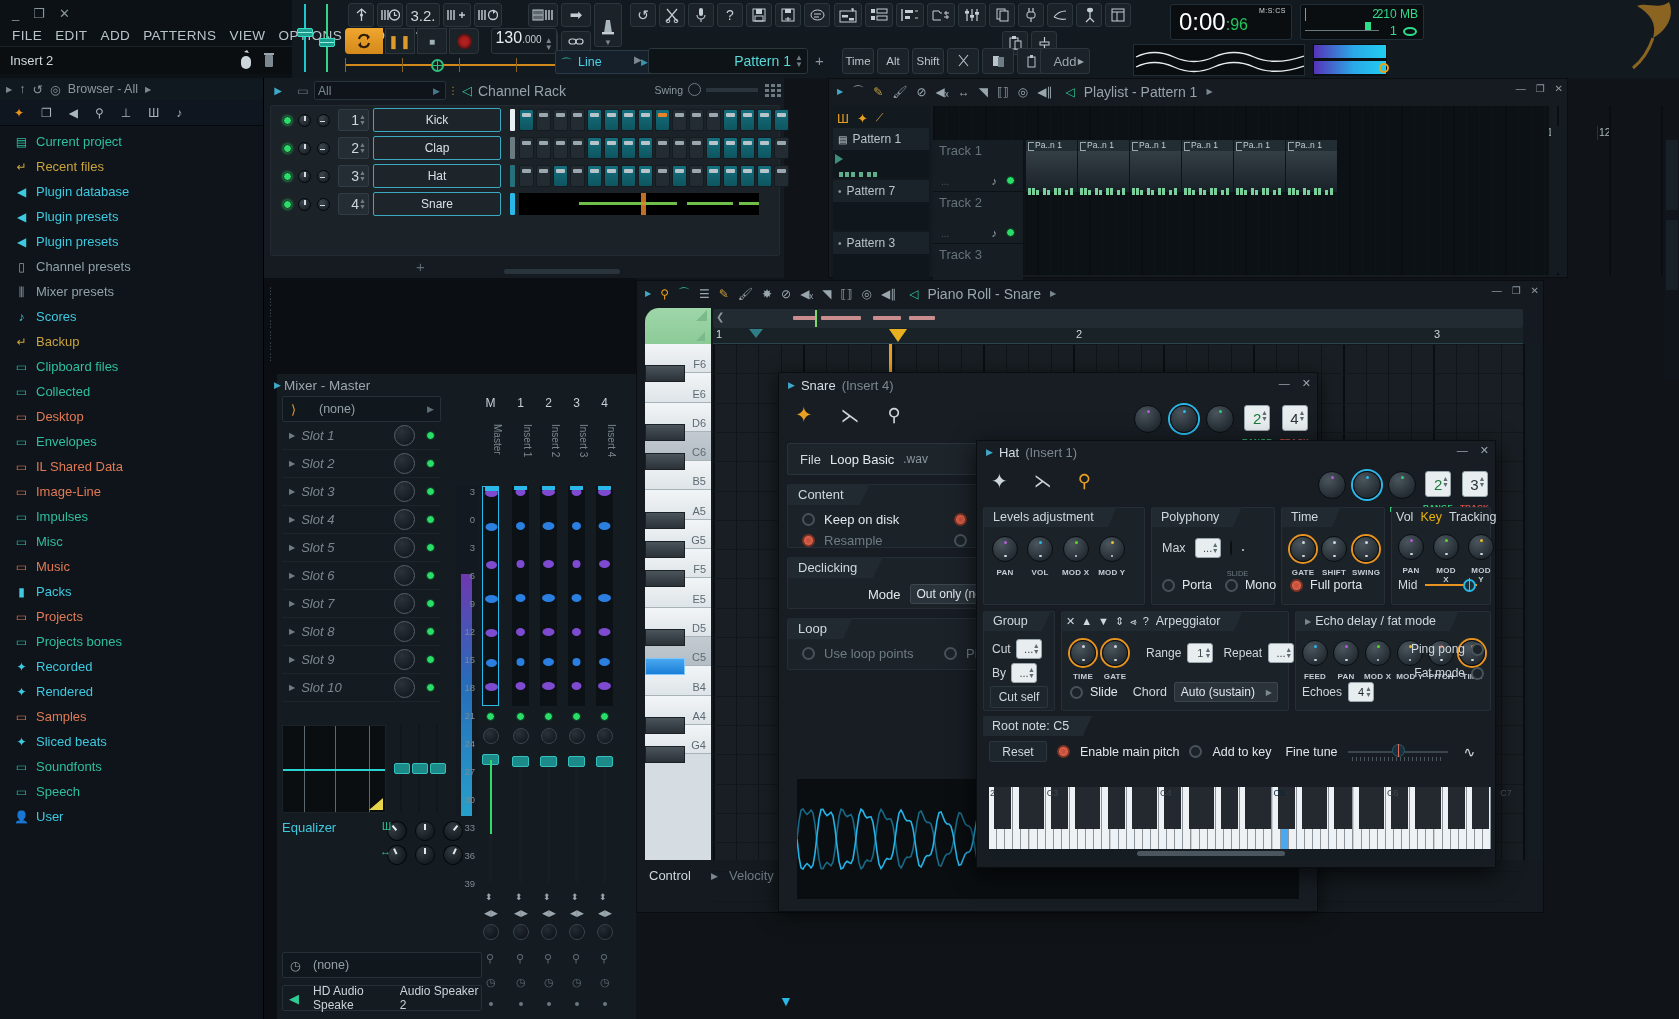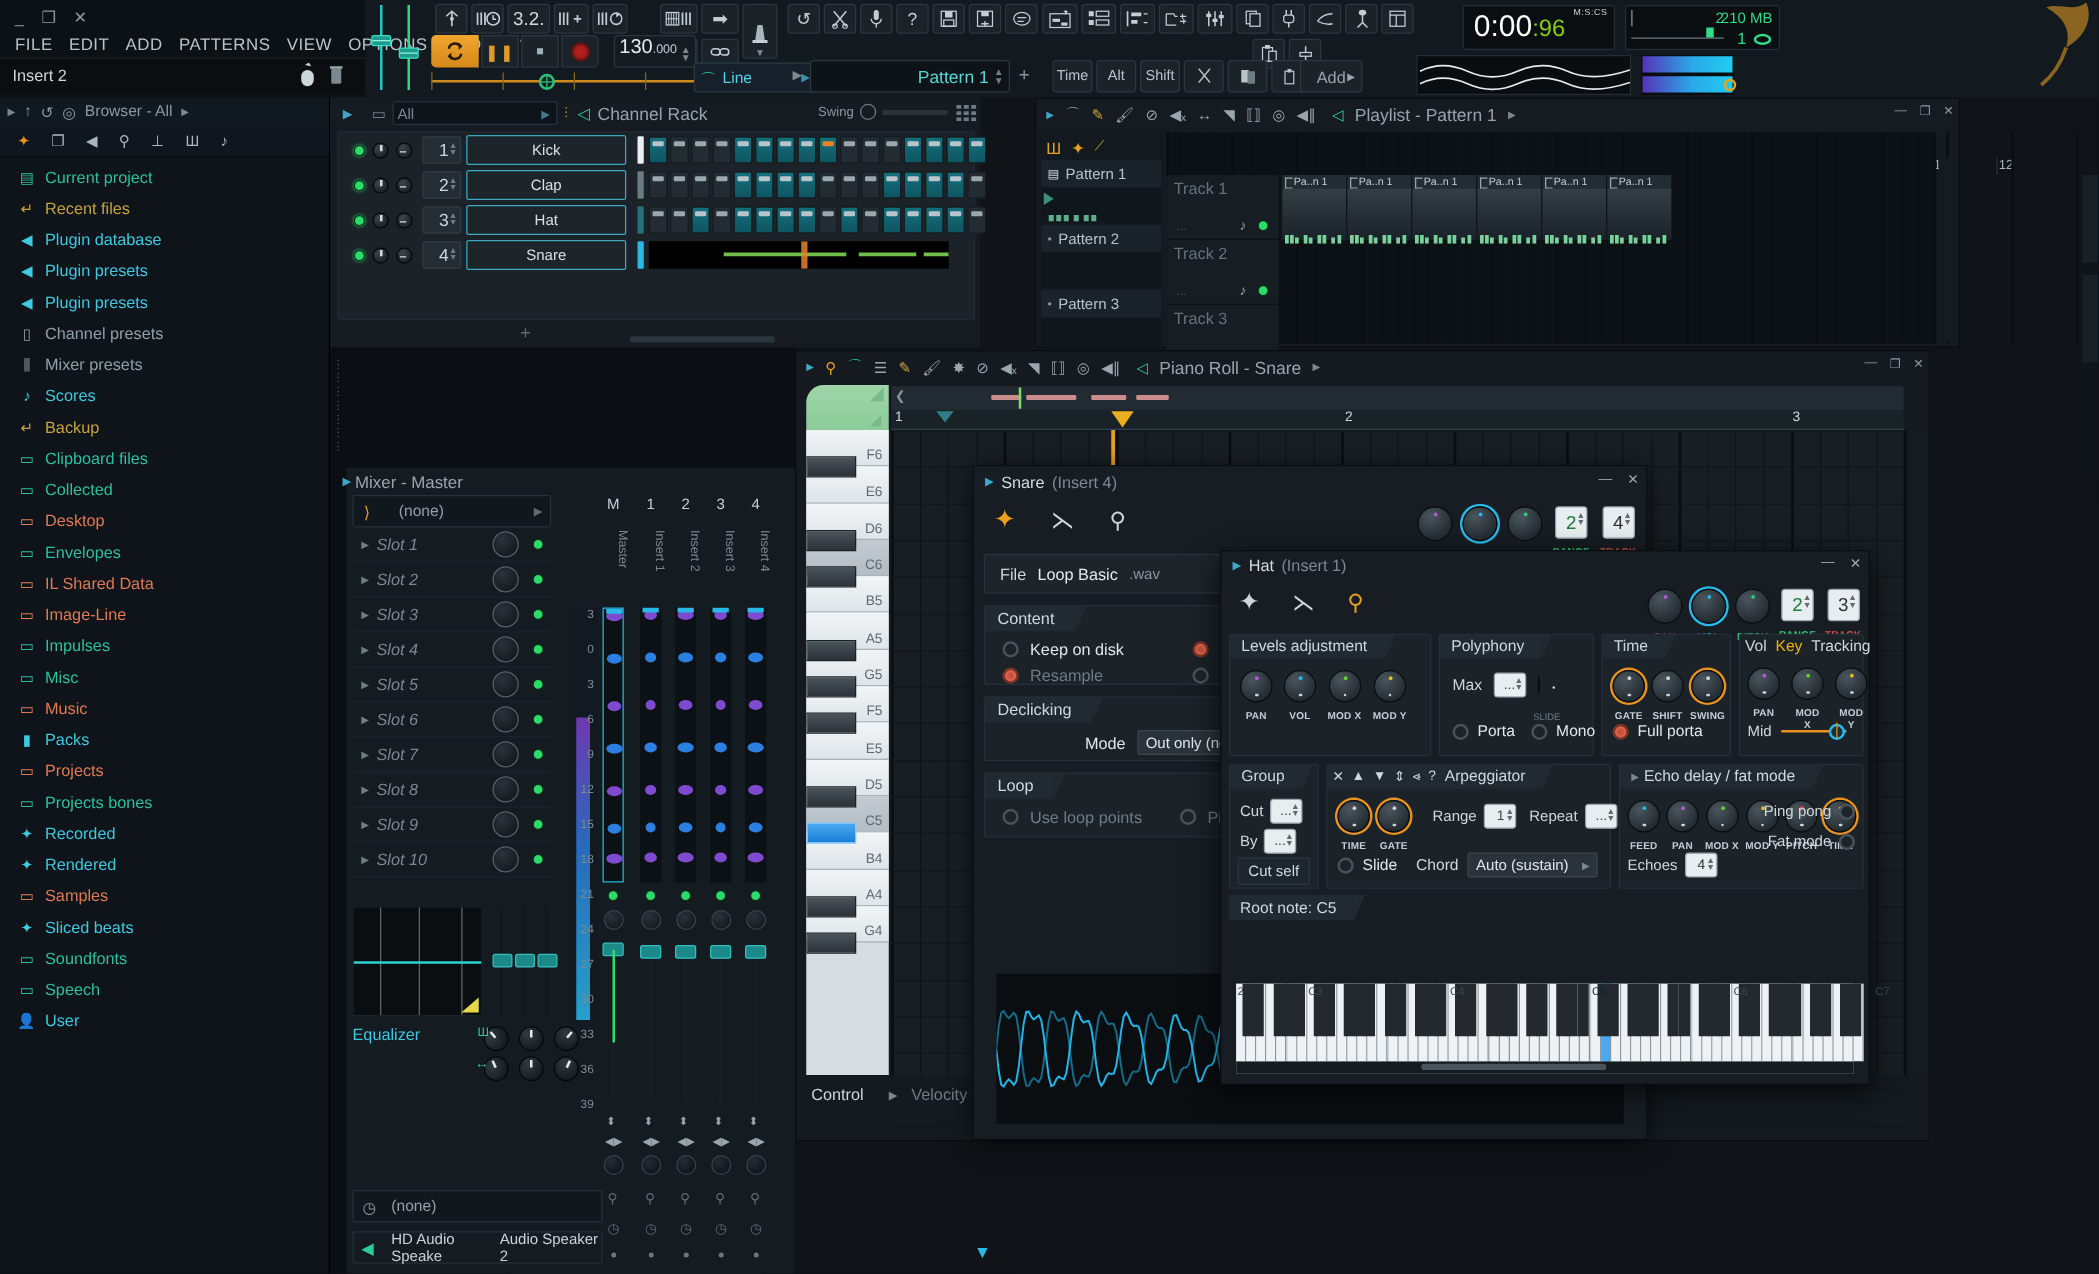--- a/index.html
+++ b/index.html
@@ -76,21 +76,21 @@
   .modkeys .mk { width:32px;height:26px;background:#1b2329;border:1px solid #2b363d;border-radius:3px;
      display:flex;align-items:center;justify-content:center;color:#b9c4ca;font-size:11.5px;}
   .addbtn { position:absolute; left:1040px; top:48px; width:50px; height:26px; background:#1b2329;
      border:1px solid #2b363d;border-radius:3px;display:flex;align-items:center;justify-content:center;
      color:#9aa6ad;font-size:13px;}
   .addbtn .a{position:absolute;right:5px;font-size:8px;}
 
   .clock { position:absolute; left:1170px; top:4px; width:122px; height:36px; background:#0a0e11;
      border:1px solid #23303a; border-radius:3px; }
   .clock .t { position:absolute; left:8px; top:3px; font-size:24px; color:#ffffff; letter-spacing:0px;}
-  .clock .cs { color:#84cc16; font-size:19px;}
+  .clock .cs { color:#22c55e; font-size:16px;}
   .clock .unit { position:absolute; right:5px; top:2px; font-size:7px; color:#cfd8dd; letter-spacing:.5px;}
   .memp { position:absolute; left:1300px; top:4px; width:124px; height:36px; background:#0a0e11;
      border:1px solid #23303a; border-radius:3px;}
   .memp .cnt { position:absolute; right:44px; top:2px; color:#2fdc8a; font-size:12px;}
   .memp .mb { position:absolute; right:5px; top:2px; color:#2fdc8a; font-size:12px;}
   .memp .one { position:absolute; right:26px; bottom:1px; color:#2fdc8a; font-size:13px;}
   .memp .bar { position:absolute; left:4px; bottom:8px; width:74px; height:1px; background:#6a7880;}
   .memp .cur { position:absolute; left:4px; top:3px; width:1px; height:13px; background:#8a979e;}
   .memp .blk { position:absolute; left:64px; top:17px; width:6px;height:8px;background:#2fdc8a;}
   .memp .led { position:absolute; right:6px; bottom:3px; width:14px;height:9px;border:2px solid #2fdc8a;
@@ -1128,21 +1128,21 @@
                 <rect x="6" y="22" width="4" height="5"></rect>
                 <rect x="12" y="22" width="4" height="5"></rect>
                 <rect x="18" y="22" width="4" height="5"></rect>
                 <rect x="26" y="22" width="4" height="5"></rect>
                 <rect x="34" y="22" width="4" height="5"></rect>
                 <rect x="40" y="22" width="4" height="5"></rect>
               </g>
             </svg></div>
           <div class="pat-item">
             <span style="font-size:10px;color:#8b979e">•</span>
-            <span>Pattern 2</span>
+            <span>Pattern 7</span>
           </div>
           <div class="pat-prev"></div>
           <div class="pat-item">
             <span style="font-size:10px;color:#8b979e">•</span>
             <span>Pattern 3</span>
           </div>
           <div class="pat-prev"></div>
         </div>
     </div>
 
@@ -2226,20 +2226,36 @@
           <span class="radio dim"></span>
         </div>
         <div style="position:absolute;right:6px;top:54px;display:flex;gap:6px;align-items:center;font-size:12px;color:#cfd8dd">
           <span>Fat mode</span>
           <span class="radio dim"></span>
         </div>
       </div>
 
       <div class="panel" style="left:0;top:210px;width:508px;height:40px;background:#171d23;border:none">
         <div class="hdr" style="background:#212a31">Root note: C5</div>
+        <div style="position:absolute;left:6px;top:24px;display:flex;gap:10px;align-items:center">
+          <span class="btnflat" style="width:58px;height:21px">Reset</span>
+          <span class="radio on"></span>
+          <span style="font-size:12.5px;color:#e0e8ec">Enable main pitch</span>
+          <span class="radio dim"></span>
+          <span style="font-size:12.5px;color:#e0e8ec">Add to key</span>
+          <span style="font-size:12.5px;color:#e0e8ec;margin-left:4px">Fine tune</span>
+          <span style="position:relative;width:100px;height:15px">
+            <span style="position:absolute;left:0;top:7px;width:100px;height:2px;background:#3a454d"></span>
+            <span style="position:absolute;left:44px;top:0;width:13px;height:13px;border-radius:50%;border:1px solid #2a5c6e;background:#16303c"></span>
+            <span style="position:absolute;left:50px;top:0;width:1px;height:13px;background:#e06a5a"></span>
+            <span style="position:absolute;left:4px;bottom:-2px;width:92px;height:4px;
+              background:repeating-linear-gradient(90deg,#4a555d 0 1px,transparent 1px 4px)"></span>
+          </span>
+          <span style="color:#cdd6db;font-size:14px;margin-left:6px">∿</span>
+        </div>
       </div>
 
       <div class="kbd" id="hat-keyboard">
         <div class="sb">
             <div class="sbthumb"></div>
           </div>
       <div class="wk" style="left: 0px; width: 8.1px;"></div>
           <div class="wk" style="left: 8.1px; width: 8.1px;"></div>
           <div class="wk" style="left: 16.2px; width: 8.1px;"></div>
           <div class="wk" style="left: 24.3px; width: 8.1px;"></div>

